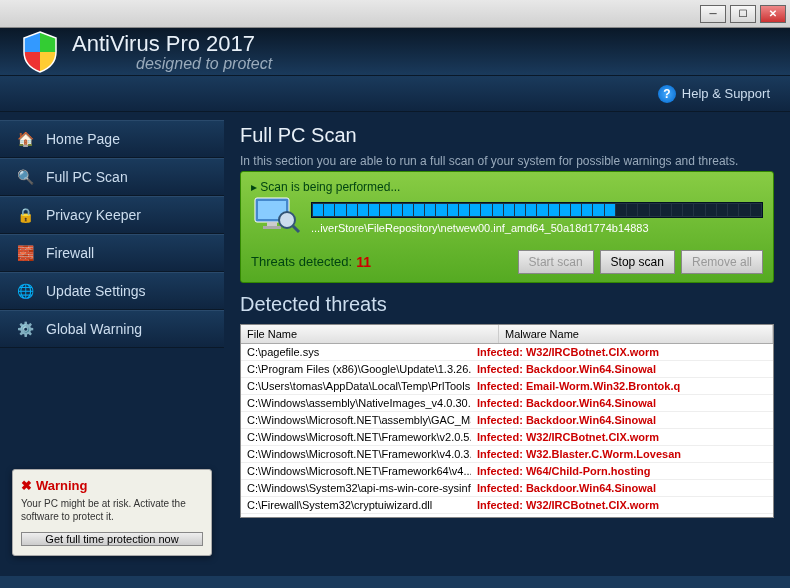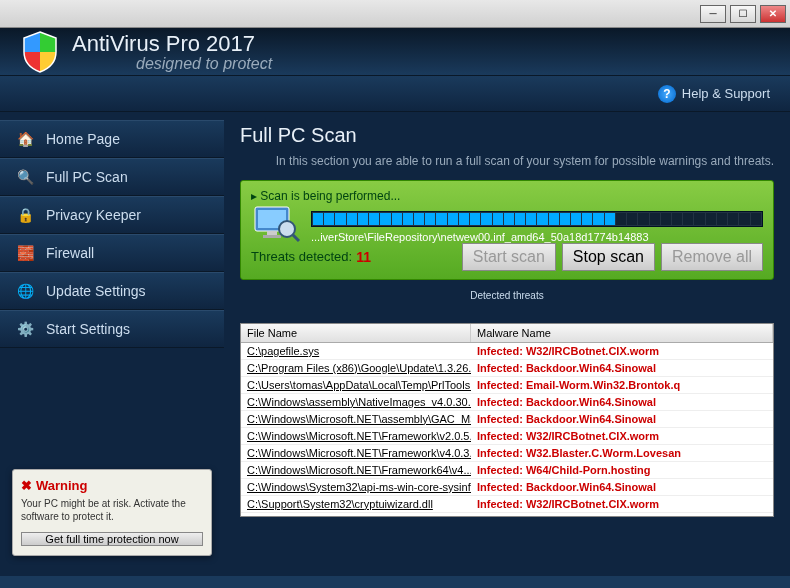--- a/index.html
+++ b/index.html
@@ -25,47 +25,47 @@
 .nav-item { height: 38px; display: flex; align-items: center; padding: 0 16px; color: #cde; font-size: 14px; cursor: pointer; background: linear-gradient(#1a3a5c, #0f2540); border-top: 1px solid #2a4a6c; border-bottom: 1px solid #0a1828; gap: 10px; }
 .nav-icon { width: 20px; height: 20px; display: flex; align-items: center; justify-content: center; }
 
 .warning-box { margin: auto 12px 12px 12px; background: #f0f0e8; border: 1px solid #aaa; border-radius: 3px; padding: 8px; box-shadow: 0 2px 6px rgba(0,0,0,.4); }
 .warning-title { color: #c00; font-weight: bold; font-size: 13px; display: flex; align-items: center; gap: 4px; }
 .warning-text { font-size: 10px; color: #333; margin: 4px 0 6px; line-height: 1.3; }
 .protect-btn { width: 100%; padding: 0; font-size: 11px; background: linear-gradient(#eee,#ccc); border: 1px solid #888; cursor: pointer; }
 
 .main { flex: 1; background: #0f2540; padding: 12px 16px; overflow: hidden; }
 .main h2 { color: #e8f0f8; font-size: 20px; font-weight: 400; margin-bottom: 6px; }
-.main-desc { color: #9ab; font-size: 12px; margin-bottom: 10px; line-height: 1.4; text-align: right; }
+.main-desc { color: #9ab; font-size: 12px; margin-bottom: 1px; line-height: 1.4; }
 
 .scan-box { background: linear-gradient(#8c4,#5a2); border: 1px solid #380; border-radius: 3px; padding: 8px 10px; margin-bottom: 10px; }
 .scan-status { color: #041; font-size: 12px; }
 .scan-mid { display: flex; align-items: flex-end; gap: 10px; }
 .monitor-icon { width: 50px; height: 40px; flex-shrink: 0; }
 .scan-right { flex: 1; }
 .progress { height: 16px; background: #234; border: 1px solid #012; display: flex; gap: 1px; padding: 1px; margin-bottom: 4px; }
 .progress-seg { flex: 1; background: #0af; }
 .progress-seg.off { background: #123; }
 .scan-path { color: #fff; font-size: 11px; white-space: nowrap; overflow: hidden; }
-.scan-bottom { display: flex; align-items: center; margin-top: 0; }
+.scan-bottom { display: flex; align-items: center; margin-top: 16px; }
 .threats-label { color: #041; font-size: 13px; }
 .threats-count { color: #c00; font-weight: bold; font-size: 14px; margin-left: 4px; }
 .scan-btns { margin-left: auto; display: flex; gap: 6px; }
-.scan-btn { padding: 4px 10px; font-size: 16px; background: linear-gradient(#eee,#ccc); border: 1px solid #888; cursor: pointer; }
+.scan-btn { padding: 4px 10px; font-size: 12px; background: linear-gradient(#eee,#ccc); border: 1px solid #888; cursor: pointer; }
 .scan-btn:disabled { color: #999; cursor: default; }
 
-.detected-title { color: #cde; font-size: 10px; margin-bottom: 22px; text-align: center; }
+.detected-title { color: #cde; font-size: 20px; margin-bottom: 8px; }
 .threats-table { background: #fff; border: 1px solid #888; height: 194px; overflow: hidden; font-size: 11px; }
 .th-row { display: flex; background: linear-gradient(#f8f8f8,#e0e0e0); border-bottom: 1px solid #aaa; }
 .th { padding: 3px 6px; border-right: 1px solid #ccc; }
-.th.fn { width: 230px; }
+.th.fn { width: 258px; }
 .th.mn { flex: 1; }
 .tr { display: flex; border-bottom: 1px solid #eee; }
 .td { padding: 2px 6px; white-space: nowrap; overflow: hidden; }
-.td.fn { width: 230px; color: #000; text-decoration: underline; }
+.td.fn { width: 230px; color: #000; }
 .td.mn { flex: 1; color: #c00; font-weight: bold; }
 </style>
 </head>
 <body>
 
 <div class="titlebar">
   <div class="winbtn">─</div>
   <div class="winbtn">☐</div>
   <div class="winbtn close">✕</div>
 </div>
@@ -111,21 +111,21 @@
         <div class="nav-item">
           <span class="nav-icon">🧱</span>
           <span>Firewall</span>
         </div>
         <div class="nav-item">
           <span class="nav-icon">🌐</span>
           <span>Update Settings</span>
         </div>
         <div class="nav-item">
           <span class="nav-icon">⚙️</span>
-          <span>Start Settings</span>
+          <span>Global Warning</span>
         </div>
       </div>
     <div class="warning-box">
       <div class="warning-title">
         <span>✖</span>
         <span>Warning</span>
       </div>
       <div class="warning-text">Your PC might be at risk. Activate the software to protect it.</div>
       <button class="protect-btn">Get full time protection now</button>
     </div>
@@ -242,21 +242,21 @@
           </div>
           <div class="tr">
             <div class="td fn">C:\Windows\Microsoft.NET\Framework64\v4...</div>
             <div class="td mn">Infected: W64/Child-Porn.hosting</div>
           </div>
           <div class="tr">
             <div class="td fn">C:\Windows\System32\api-ms-win-core-sysinf...</div>
             <div class="td mn">Infected: Backdoor.Win64.Sinowal</div>
           </div>
           <div class="tr">
-            <div class="td fn">C:\Support\System32\cryptuiwizard.dll</div>
+            <div class="td fn">C:\Firewall\System32\cryptuiwizard.dll</div>
             <div class="td mn">Infected: W32/IRCBotnet.CIX.worm</div>
           </div>
           <div class="tr">
             <div class="td fn">C:\Windows\System32\DriverStore\FileReposi...</div>
             <div class="td mn">Infected: Backdoor.Win64.Sinowal</div>
           </div>
         </div>
     </div>
   </div>
 </div>

